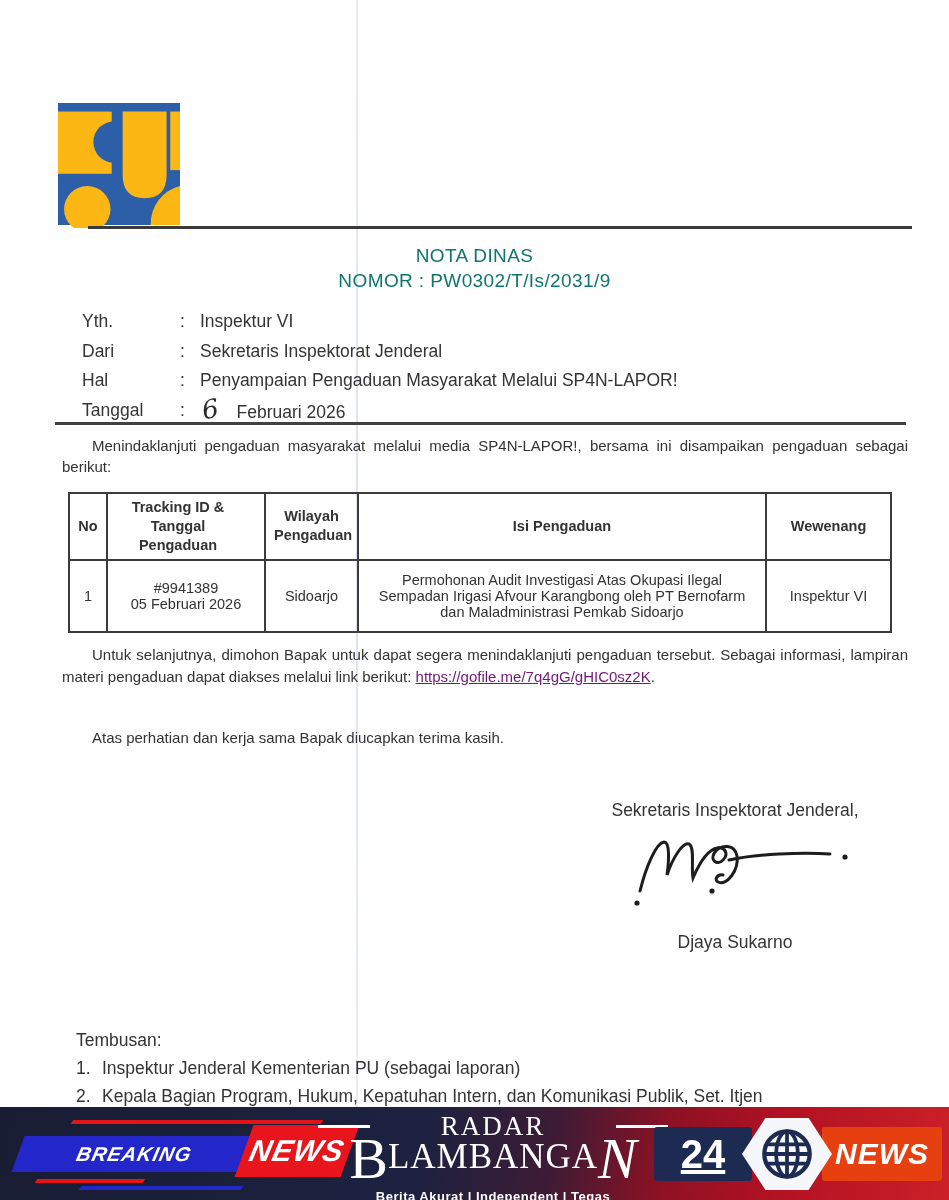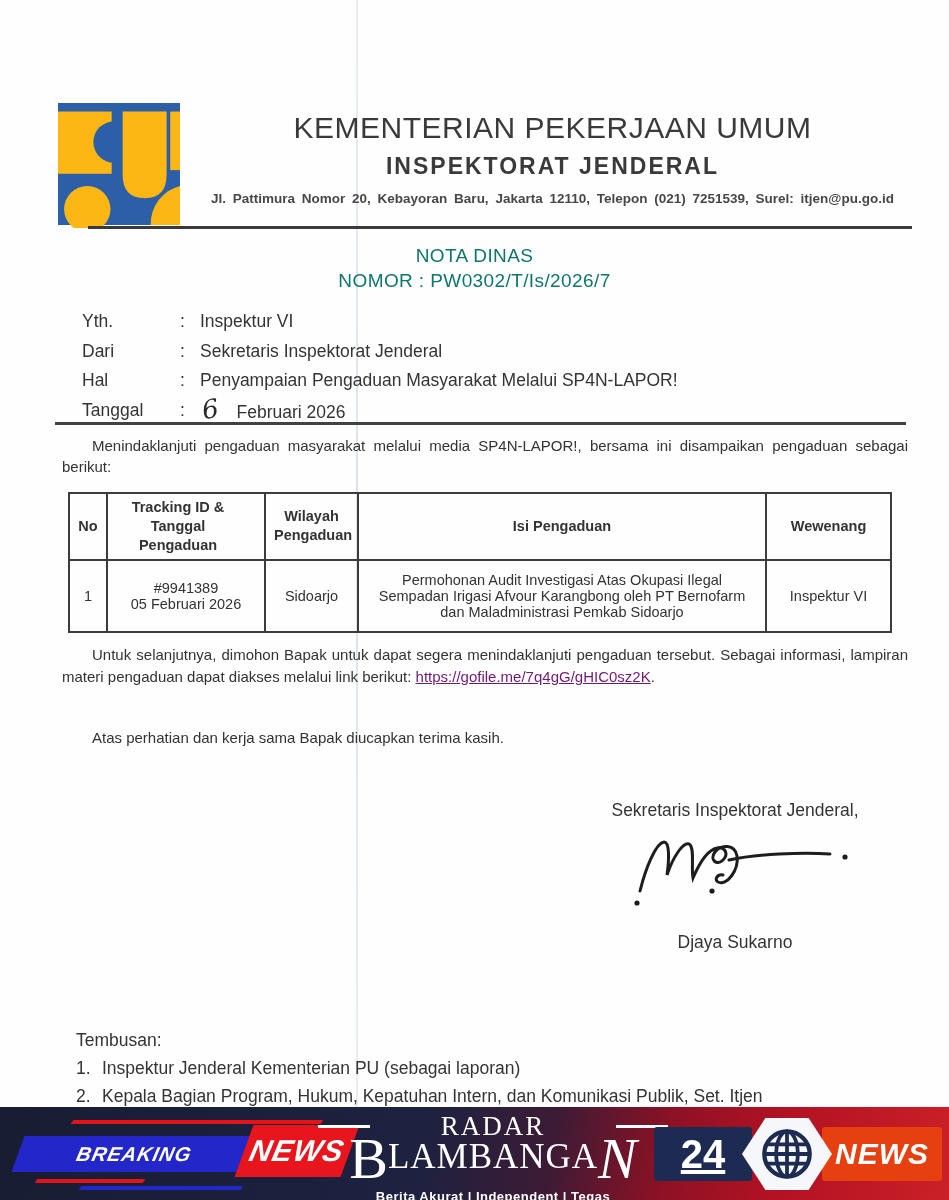--- a/index.html
+++ b/index.html
@@ -111,30 +111,25 @@
     <svg width="122" height="128" viewBox="0 0 100 100" xmlns="http://www.w3.org/2000/svg">
       <rect width="100" height="100" fill="#2d5fa8"></rect>
       <rect x="0" y="7" width="44" height="51" fill="#fcb715"></rect>
       <circle cx="46" cy="32" r="17" fill="#2d5fa8"></circle>
       <path d="M53 7 h36 v52 q0 19 -18 19 q-18 0 -18 -19 Z" fill="#fcb715"></path>
       <rect x="92" y="7" width="8" height="48" fill="#fcb715"></rect>
       <circle cx="24" cy="87" r="19" fill="#fcb715"></circle>
       <path d="M100 68 a32 32 0 0 0 -24 32 L100 100 Z" fill="#fcb715"></path>
     </svg>
   </div>
-  <div class="lh-text">
-    <div class="ministry">KEMENTERIAN PEKERJAAN UMUM</div>
-    <div class="directorate">INSPEKTORAT JENDERAL</div>
-    <div class="address">Jl. Pattimura Nomor 20, Kebayoran Baru, Jakarta 12110, Telepon (021) 7251539, Surel: itjen@pu.go.id</div>
-  </div>
   <div class="header-rule"></div>
 
   <div class="doc-title">
     <div>NOTA DINAS</div>
-    <div>NOMOR : PW0302/T/Is/2026/7</div>
+    <div>NOMOR : PW0302/T/Is/2031/9</div>
   </div>
 
   <div class="meta">
     <div class="meta-row">
       <span class="meta-label">Yth.</span>
       <span class="meta-colon">:</span>
       <span class="meta-value">Inspektur VI</span>
     </div>
     <div class="meta-row">
       <span class="meta-label">Dari</span>

